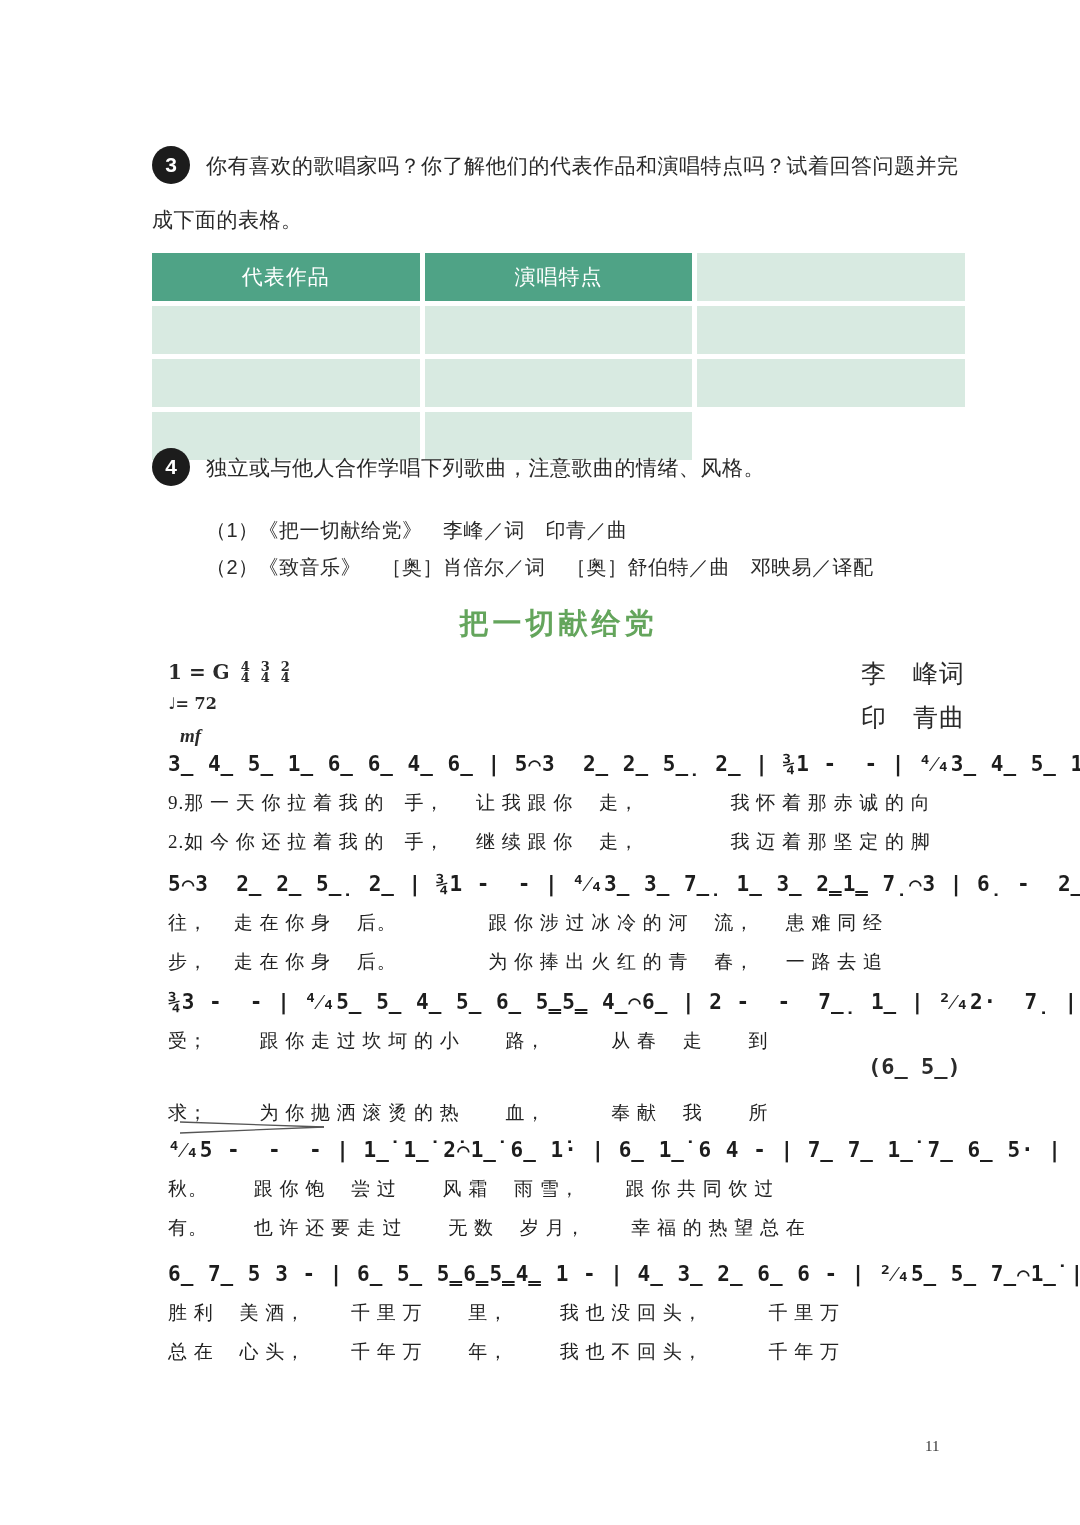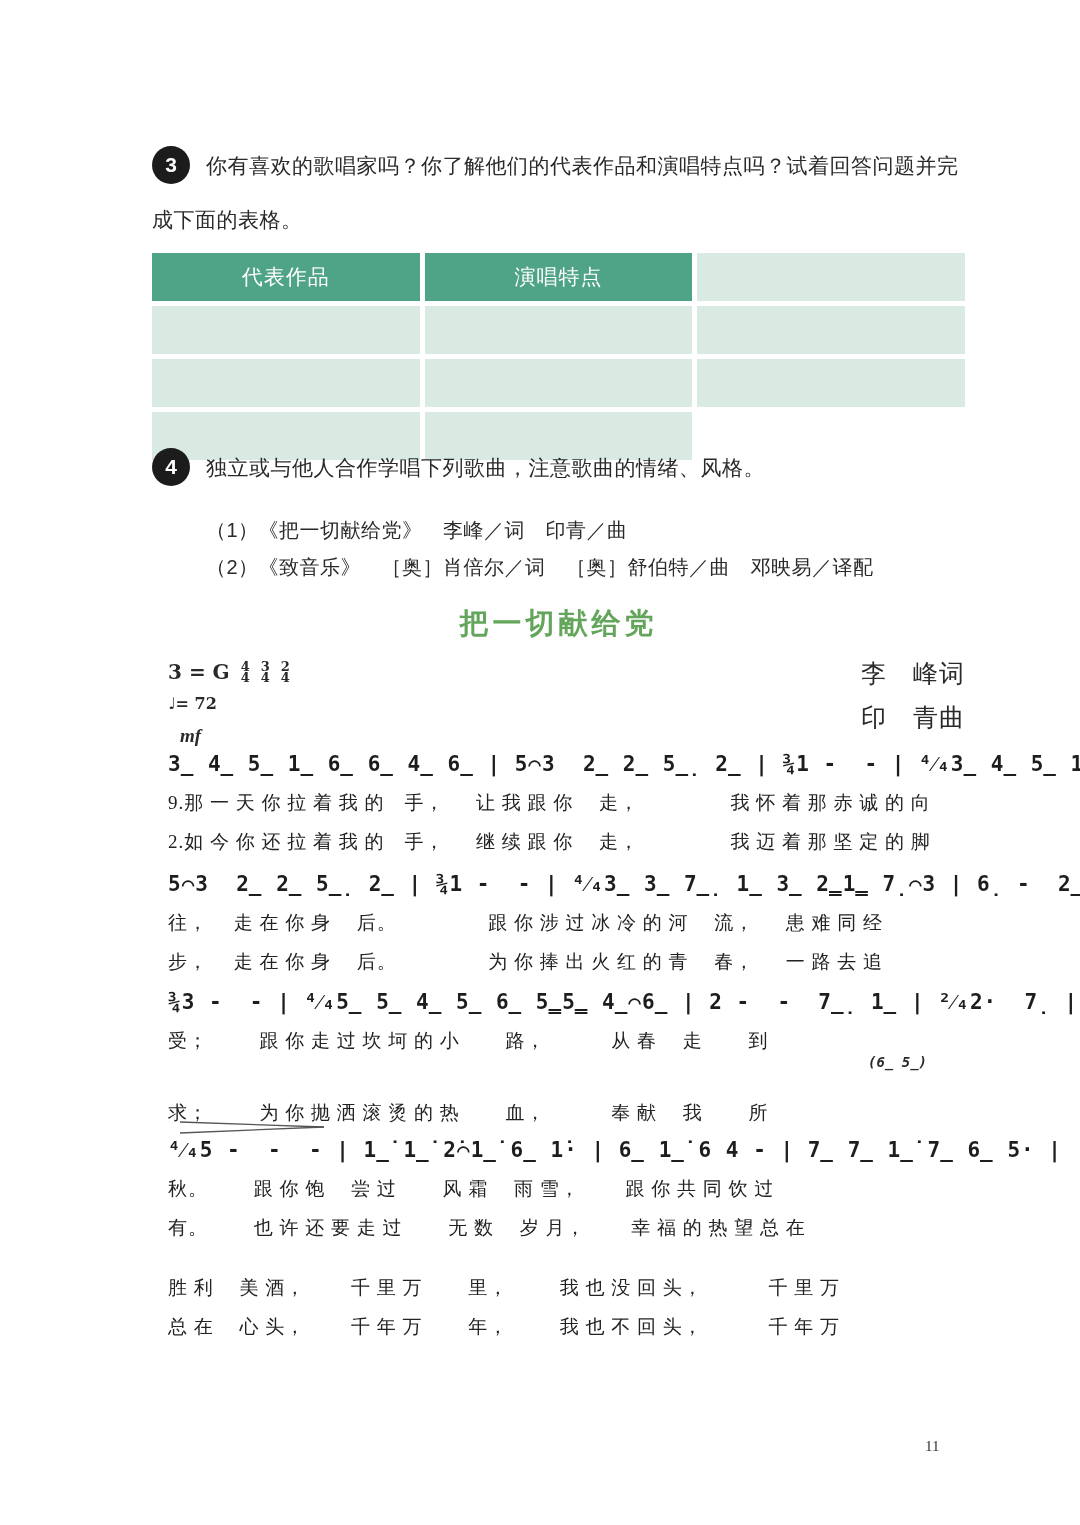--- a/index.html
+++ b/index.html
@@ -38,21 +38,21 @@
             line-height:1.75; font-family:"Liberation Serif", serif; letter-spacing:1px;}
   .dyn {position:absolute; left:180px; top:725px; font-family:"Liberation Serif", serif;
         font-style:italic; font-weight:bold; font-size:19px;}
 
   .system {position:absolute; left:168px; width:815px;}
   .notes {font-family:"DejaVu Sans Mono", monospace; font-weight:bold; font-size:21px;
           letter-spacing:1px; white-space:pre; color:#1d1d1d;}
   .lyric {font-family:"Liberation Serif", serif; font-size:19px; margin-top:13px;
           white-space:pre; letter-spacing:1px; color:#222222;}
   .alt-note {position:absolute; left:700px; top:64px; font-family:"DejaVu Sans Mono", monospace;
-             font-weight:bold; font-size:14px;font-style:italic;}
+             font-weight:bold; font-size:22px;}
   .gap-lyric {margin-top:46px;}
   .hairpin {display:block; margin:0 0 4px 10px;}
 
   .page-number {position:absolute; left:925px; top:1438px; font-size:15px; color:#333333;
                 font-family:"Liberation Serif", serif;}
 </style>
 </head>
 <body>
 
 <div class="page">
@@ -87,21 +87,21 @@
     <div class="q-items">
       <div>（1）《把一切献给党》　李峰／词　印青／曲</div>
       <div>（2）《致音乐》　［奥］肖倍尔／词　［奥］舒伯特／曲　邓映易／译配</div>
     </div>
   </div>
 
   <div class="score-title">把一切献给党</div>
 
   <div class="score-head-left">
     <div class="key-line">
-      <span>3 = G</span>
+      <span>1 = G</span>
       <span class="frac">
         <span>4</span>
         <span>4</span>
       </span>
       <span class="frac">
         <span>3</span>
         <span>4</span>
       </span>
       <span class="frac">
         <span>2</span>
@@ -141,19 +141,20 @@
     <svg class="hairpin" width="150" height="14" viewBox="0 0 150 14">
       <line x1="2" y1="2" x2="146" y2="7" stroke="#555555" stroke-width="1.3"></line>
       <line x1="2" y1="13" x2="146" y2="7" stroke="#555555" stroke-width="1.3"></line>
     </svg>
     <div class="notes">⁴⁄₄5 -  -  - | 1̲̇ 1̲̇ 2̇⌒1̲̇ 6̲ 1̇· | 6̲ 1̲̇ 6 4 - | 7̲ 7̲ 1̲̇ 7̲ 6̲ 5· |</div>
     <div class="lyric">秋。　　 跟 你 饱　 尝 过　　 风 霜　 雨 雪，　　 跟 你 共 同 饮 过</div>
     <div class="lyric">有。　　 也 许 还 要 走 过　　 无 数　 岁 月，　　 幸 福 的 热 望 总 在</div>
   </div>
 
   <div class="system" style="top:1262px;">
+    <div class="notes">6̲ 7̲ 5 3 - | 6̲ 5̲ 5̳6̳5̳4̳ 1 - | 4̲ 3̲ 2̲ 6̲ 6 - | ²⁄₄5̲ 5̲ 7̲⌒1̲̇ |</div>
     <div class="lyric">胜 利　 美 酒，　　 千 里 万　　 里，　　  我 也 没 回 头，　　　 千 里 万</div>
     <div class="lyric">总 在　 心 头，　　 千 年 万　　 年，　　  我 也 不 回 头，　　　 千 年 万</div>
   </div>
 
   <div class="page-number">11</div>
 
 </div>
 
 </body></html>

